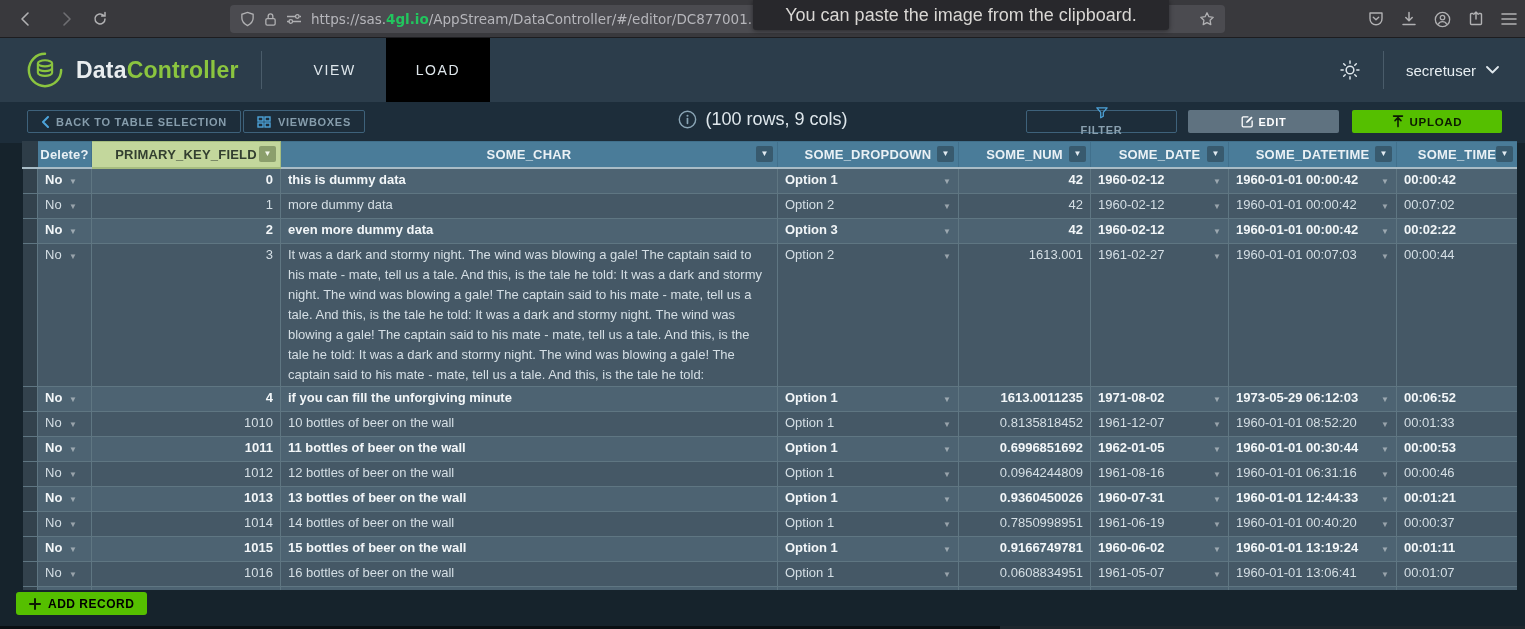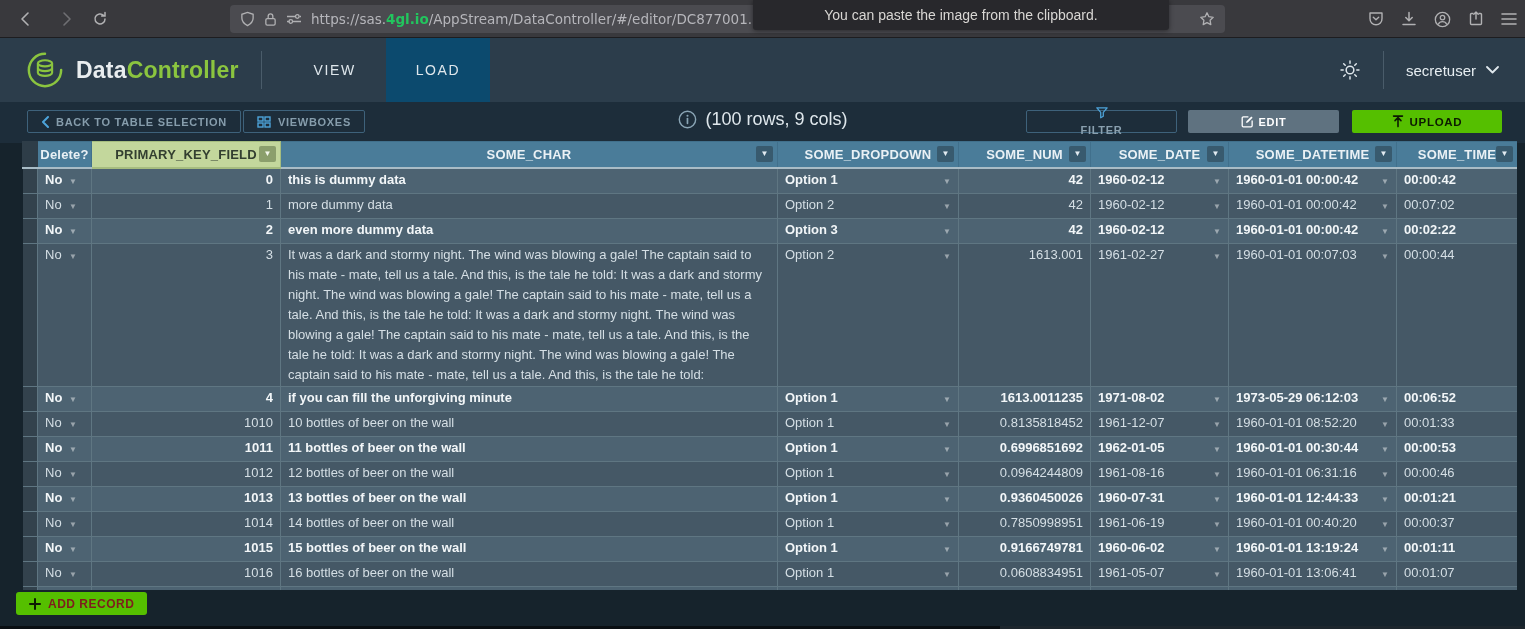--- a/index.html
+++ b/index.html
@@ -10,34 +10,34 @@
   .browser-bar{position:absolute;top:0;left:0;width:1525px;height:38px;background:#39393d;
     border-bottom:1px solid #1d1d20;z-index:40;}
   .nav-ico{position:absolute;top:7px;width:24px;height:24px;display:flex;align-items:center;justify-content:center;}
   .url-bar{position:absolute;left:230px;top:5px;width:995px;height:28px;background:#4b4b50;border-radius:4px;
     display:flex;align-items:center;gap:9px;padding:0 10px;color:#b6b6bb;font-size:13.5px;font-family:"DejaVu Sans",sans-serif;}
   .url-text{white-space:nowrap;overflow:hidden;flex:1;}
   .url-text .dim{color:#b6b6bb;} .url-text .domain{color:#22c55e;font-weight:bold;}
   .url-star{margin-left:auto;}
   .tooltip{position:absolute;left:753px;top:0;width:416px;height:30px;background:#28282c;
     border-radius:0 0 3px 3px;display:flex;align-items:center;justify-content:center;
-    color:#d9d7d4;font-size:14px;z-index:50;box-shadow:0 1px 5px rgba(0,0,0,.45);}
+    color:#d9d7d4;font-size:18px;z-index:50;box-shadow:0 1px 5px rgba(0,0,0,.45);}
   .browser-right{position:absolute;right:8px;top:0;height:38px;display:flex;align-items:center;gap:17px;}
 
   
   .app-header{position:absolute;top:38px;left:0;width:1525px;height:64px;background:#2c3d4b;
     display:flex;align-items:center;z-index:30;}
   .brand{display:flex;align-items:center;gap:12px;padding-left:26px;}
   .brand-text{font-size:23px;font-weight:bold;letter-spacing:.2px;}
   .brand-text .w{color:#e9edef;} .brand-text .g{color:#8bc53f;}
   .hdr-divider{width:1px;height:38px;background:#4a5c6a;margin:0 22px;}
   .tabs{display:flex;height:64px;align-items:stretch;}
   .tab{display:flex;align-items:center;padding:0 30px;font-size:14px;letter-spacing:1.6px;
     color:#dfe7ec;cursor:pointer;}
-  .tab.active{background:#0c4a6e;}
+  .tab.active{background:#000000;}
   .hdr-right{margin-left:auto;display:flex;align-items:center;gap:18px;padding-right:26px;}
   .user{color:#e6edf1;font-size:15px;display:flex;align-items:center;gap:10px;}
 
   
   .toolbar{position:absolute;top:102px;left:0;width:1525px;height:41px;background:#1d2d3a;}
   .btn-outline{position:absolute;top:8px;height:23px;display:flex;align-items:center;gap:7px;
     border:1px solid #3e627b;border-radius:2px;background:transparent;color:#869dac;
     font-size:11px;font-weight:bold;letter-spacing:.7px;padding:0 13px;cursor:pointer;}
   .tbl-title{position:absolute;top:7px;left:50%;transform:translateX(-50%);display:flex;
     align-items:center;gap:9px;white-space:nowrap;font-size:18px;color:#e8eef2;}
@@ -70,21 +70,21 @@
   tr.alt td{background:#4d6372;font-weight:bold;color:#f2f6f8;}
   td.handle{background:#33424d !important;border-left:none;padding:0;}
   td.c-pk,td.c-num{text-align:right;}
   td.c-char{white-space:normal;line-height:20px;padding:1px 7px;}
   .caret{float:right;color:rgba(255,255,255,.45);font-weight:normal;margin-left:4px;}
   .caret::after{content:"▼";font-size:8px;}
   td.c-delete .caret{margin-right:7px;}
 
   
   .btn-add{position:absolute;left:16px;top:592px;height:23px;display:flex;align-items:center;gap:7px;
-    background:#55bf00;border-radius:3px;color:#7f1d1d;font-size:12px;font-weight:bold;
+    background:#55bf00;border-radius:3px;color:#000000;font-size:12px;font-weight:bold;
     letter-spacing:.5px;padding:0 13px;cursor:pointer;}
   .bottom-strip{position:absolute;bottom:0;left:0;width:1525px;height:3px;background:#0a0f13;}
   .bottom-strip .seg{position:absolute;right:0;bottom:0;width:525px;height:3px;background:#1d262d;}
 
   svg{display:block;}
 </style>
 </head>
 <body>
 
 <div class="browser-bar">

